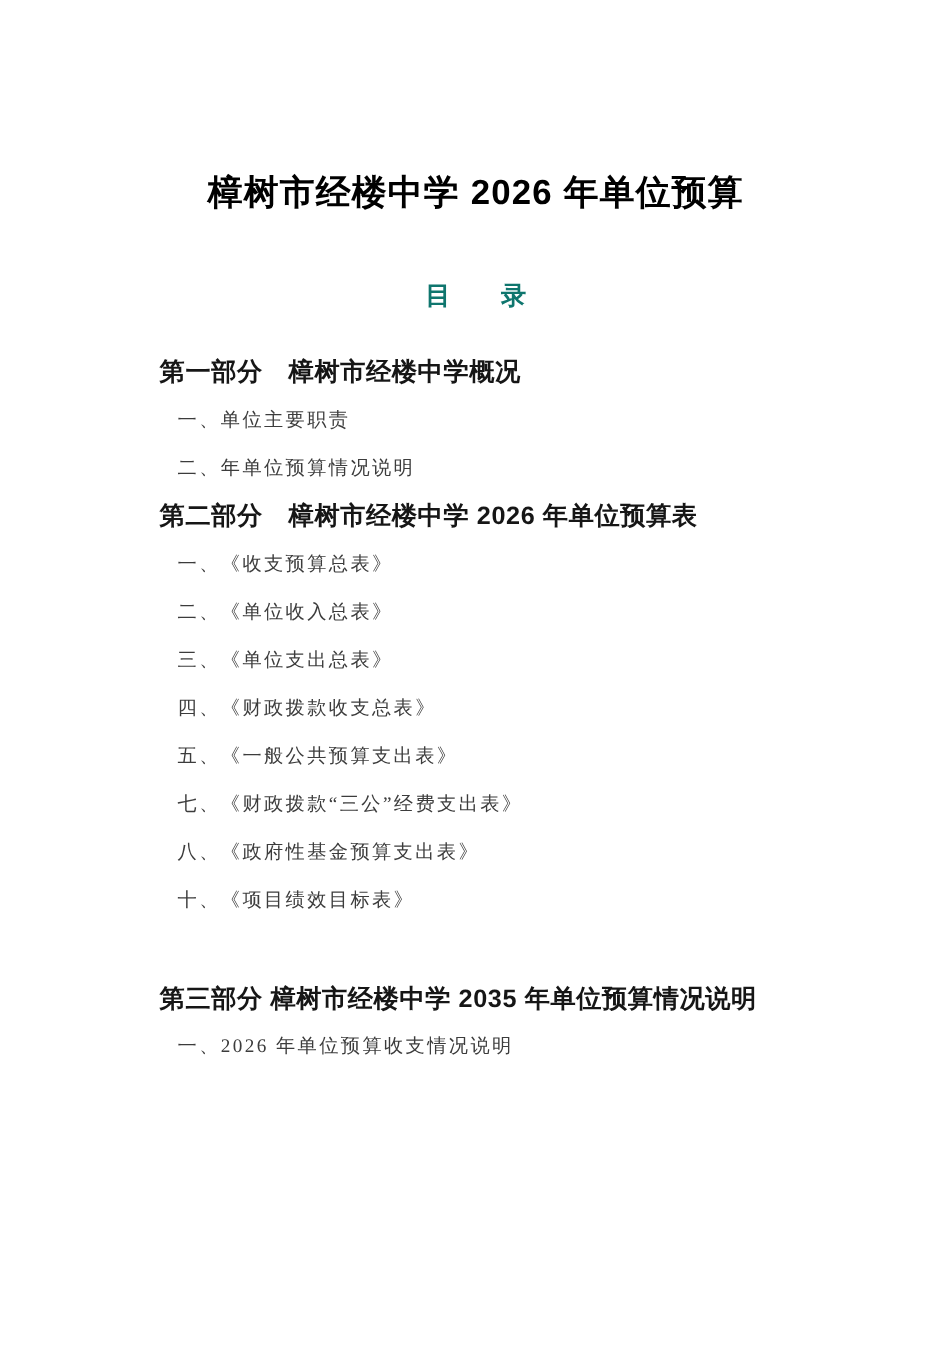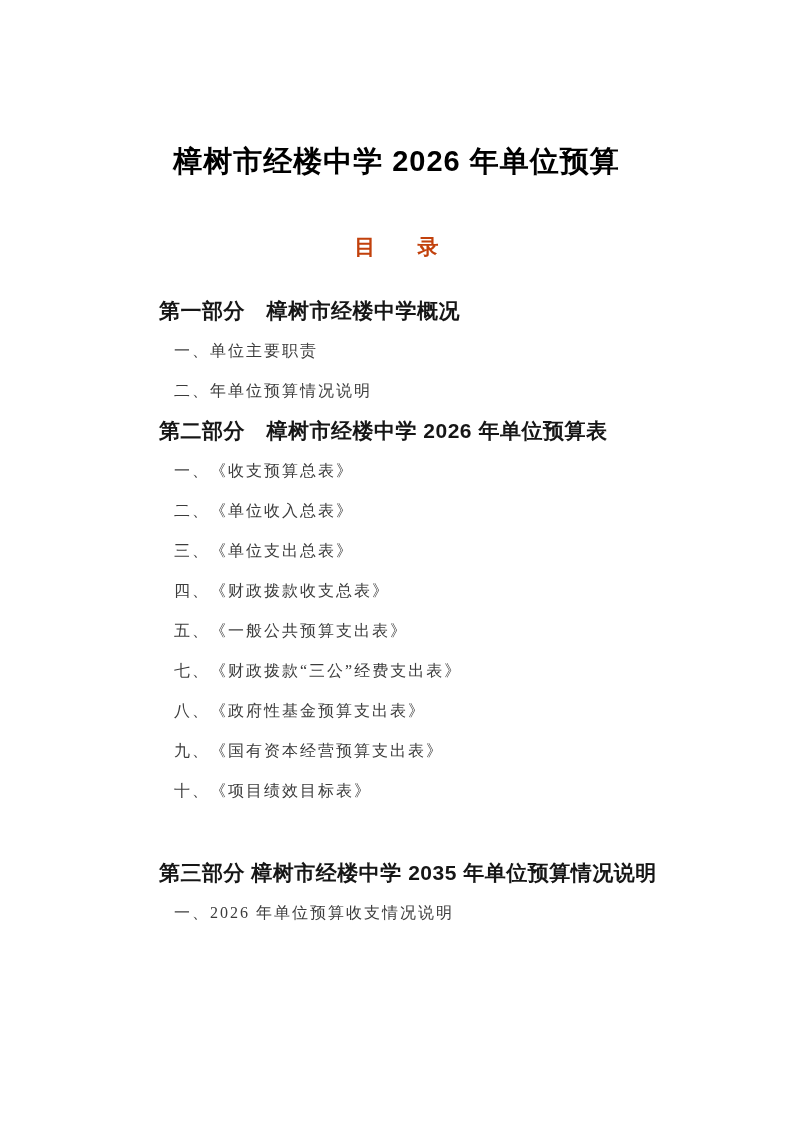--- a/index.html
+++ b/index.html
@@ -25,26 +25,25 @@
     color: #000000;
     letter-spacing: 1px;
     font-family: Liberation Sans, sans-serif;
   }
   .toc-heading {
     margin-top: 52px;
     text-align: center;
     font-size: 21px;
     line-height: 28px;
     font-weight: 700;
-    color: #c2410c;
+    color: #0f766e;
     font-family: "Liberation Sans", sans-serif;
   }
   .toc {
     margin-top: 30px;
-    padding-left: 26px;
   }
   .toc-line {
     height: 40px;
     line-height: 40px;
     white-space: nowrap;
   }
   .toc-line.section {
     margin-left: 133px;
     font-family: "Liberation Sans", sans-serif;
     font-weight: 700;
@@ -78,19 +77,18 @@
     <div class="toc-line item">一、单位主要职责</div>
     <div class="toc-line item">二、年单位预算情况说明</div>
     <div class="toc-line section">第二部分　樟树市经楼中学 2026 年单位预算表</div>
     <div class="toc-line item">一、《收支预算总表》</div>
     <div class="toc-line item">二、《单位收入总表》</div>
     <div class="toc-line item">三、《单位支出总表》</div>
     <div class="toc-line item">四、《财政拨款收支总表》</div>
     <div class="toc-line item">五、《一般公共预算支出表》</div>
     <div class="toc-line item">七、《财政拨款“三公”经费支出表》</div>
     <div class="toc-line item">八、《政府性基金预算支出表》</div>
-    <div class="toc-line item">九、《国有资本经营预算支出表》</div>
     <div class="toc-line item">十、《项目绩效目标表》</div>
     <div class="toc-line section gap-before">第三部分 樟树市经楼中学 2035 年单位预算情况说明</div>
     <div class="toc-line item">一、2026 年单位预算收支情况说明</div>
   </div>
 
 </div>
 
 </body></html>

